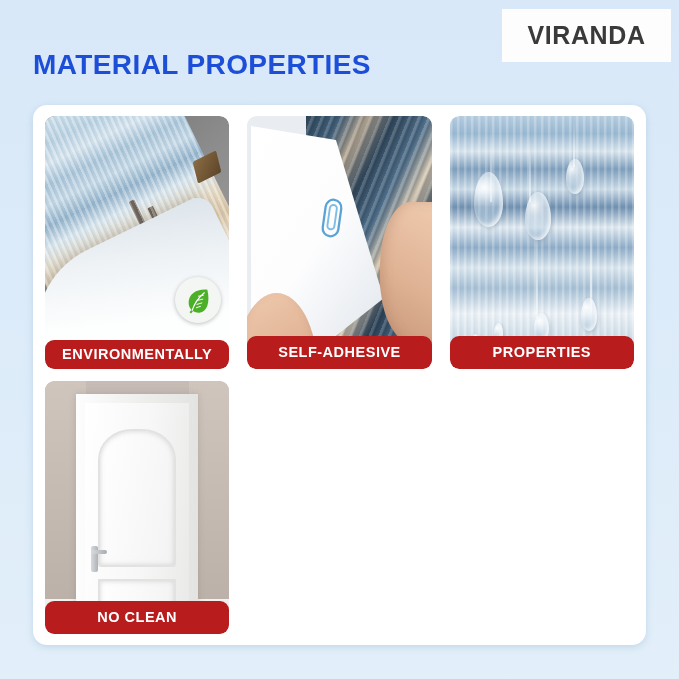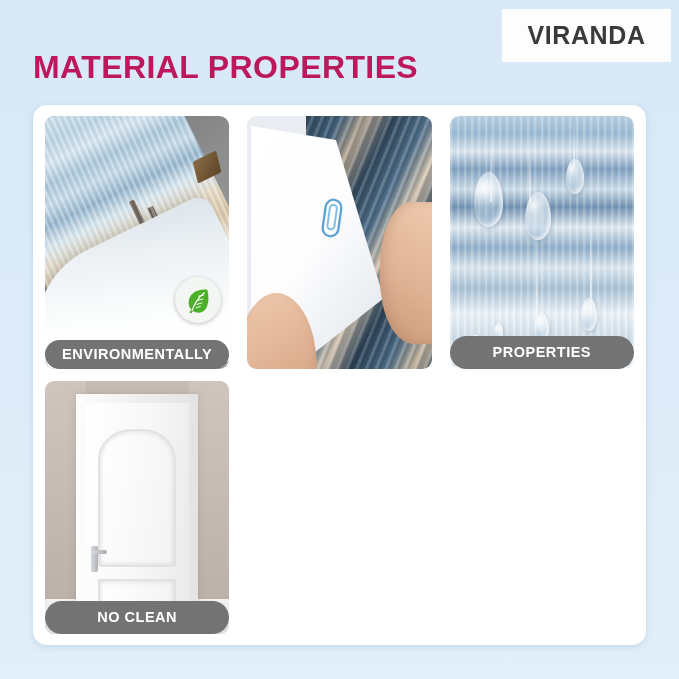--- a/index.html
+++ b/index.html
@@ -21,24 +21,24 @@
   .header {
     position: absolute;
     top: 0; left: 0; right: 0;
     height: 100px;
   }
 
   .page-title {
     position: absolute;
     left: 33px;
     top: 49px;
-    font-size: 32px;
+    font-size: 28px;
     font-weight: bold;
     letter-spacing: 0.4px;
-    color: #be185d;
+    color: #1d4ed8;
     white-space: nowrap;
   }
 
   .brand-badge {
     position: absolute;
     right: 8px;
     top: 9px;
     width: 169px;
     height: 53px;
     background: #fdfdfd;
@@ -86,22 +86,22 @@
   .card-media {
     position: absolute;
     inset: 0;
     border-radius: 9px;
     overflow: hidden;
   }
 
   .card-label {
     position: absolute;
     left: 0; right: 0; bottom: 0;
-    background: #737373;
-    border-radius: 18px;
+    background: #b91c1c;
+    border-radius: 9px;
     color: #ffffff;
     font-size: 14.5px;
     font-weight: bold;
     letter-spacing: 0.5px;
     text-align: center;
     line-height: 1.12;
     padding: 8px 4px 9px;
     z-index: 6;
   }
   .card-label.two-line { padding: 6px 4px 7px; font-size: 14.5px; }
@@ -444,20 +444,21 @@
       <div class="card-media m-adh">
         <div class="adh-marble"></div>
         <div class="adh-peel"></div>
         <svg class="adh-clip" viewBox="0 0 24 48">
           <rect x="3" y="3" width="18" height="42" rx="9" fill="none" stroke="#5aa3d4" stroke-width="2.6"></rect>
           <rect x="8" y="9" width="8" height="28" rx="4" fill="none" stroke="#7fbde2" stroke-width="2.2"></rect>
         </svg>
         <div class="adh-hand-l"></div>
         <div class="adh-hand-r"></div>
       </div>
+      <div class="card-label">SELF-ADHESIVE</div>
     </div>
 
     <div class="card">
       <div class="card-media m-water">
         <div class="trail" style="left:22%; top:4%;  height:30%;"></div>
         <div class="trail" style="left:43%; top:8%;  height:26%;"></div>
         <div class="trail" style="left:67%; top:2%;  height:18%;"></div>
         <div class="trail" style="left:47%; top:36%; height:44%;"></div>
         <div class="trail" style="left:76%; top:38%; height:40%;"></div>
 

